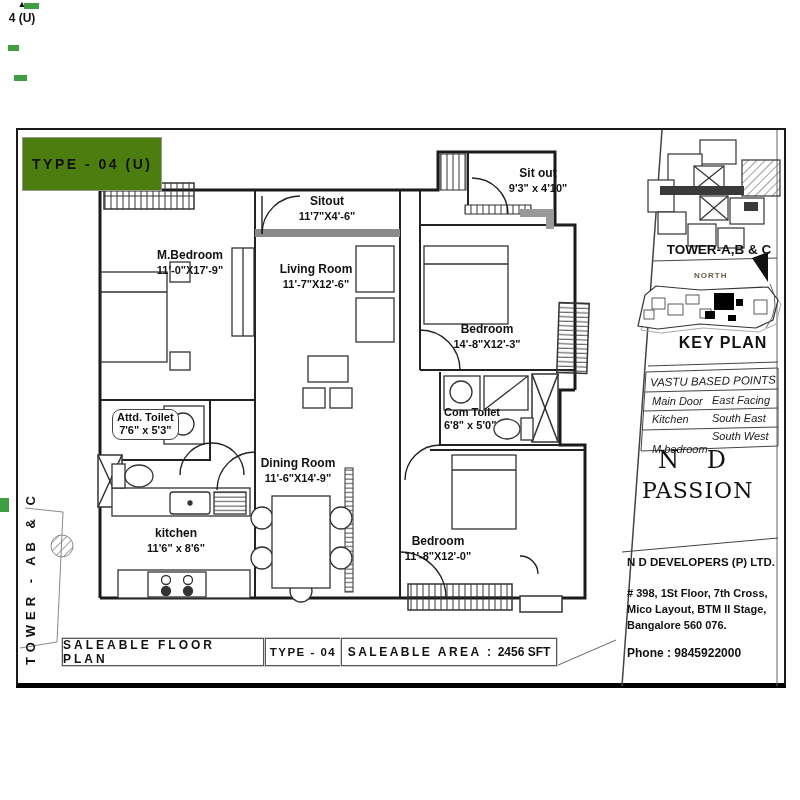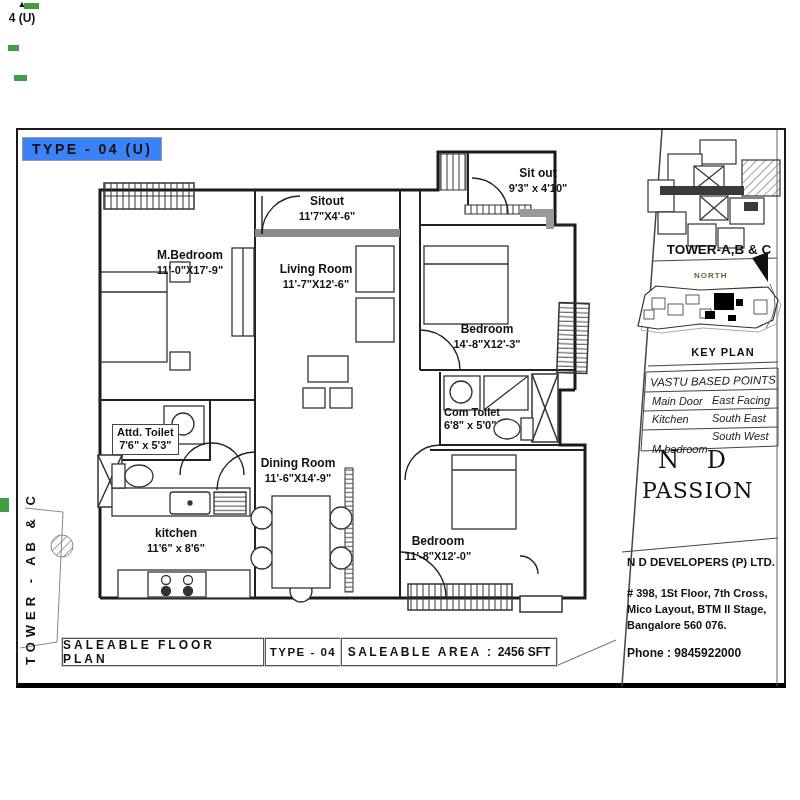--- a/index.html
+++ b/index.html
@@ -2,22 +2,22 @@
 <html><head>
 <meta charset="utf-8">
 <style>
   html,body{margin:0;padding:0;background:#fff;}
   #canvas{position:relative;width:800px;height:800px;background:#fff;overflow:hidden;
           font-family:"Liberation Sans",sans-serif;color:#111;}
   svg{position:absolute;left:0;top:0;z-index:1;}
   .frame{position:absolute;left:16px;top:128px;width:766px;height:553px;
          border:2px solid #1a1a1a;border-bottom:5px solid #000;z-index:0;background:#fff;}
   .txt{position:absolute;z-index:3;white-space:nowrap;}
-  .type-box{left:22px;top:137px;border:1px solid #9a9a9a;background:#3b82f6;
-            padding:3px 9px;font-weight:bold;font-size:14px;letter-spacing:2.5px;}
+  .type-box{left:22px;top:137px;border:1px solid #9a9a9a;background:#4d7c0f;
+            padding:18px 9px;font-weight:bold;font-size:14px;letter-spacing:2.5px;}
   .rlabel{position:absolute;z-index:3;text-align:center;font-weight:bold;font-size:12px;
           line-height:1.22;white-space:nowrap;transform:translateX(-50%);}
   .rlabel .sz{font-size:11px;}
   .rlabel.small{font-size:11px;}
   .boxed{border:1px solid #444;background:#fff;padding:1px 4px;transform:none;}
   .leftlab{transform:none;text-align:left;}
   .unit-marker{left:356px;top:592px;width:44px;text-align:center;z-index:3;}
   .unit-marker .tri{font-size:9px;line-height:8px;display:block;}
   .unit-marker .num{font-weight:bold;font-size:12px;}
   .tower-side{left:-75px;top:566px;width:220px;height:24px;transform:rotate(-90deg);
@@ -30,21 +30,21 @@
   #fbox1{left:62px;width:200px;}
   #fbox2{left:265px;width:74px;font-size:11.5px;}
   #fbox2 .sp{letter-spacing:1.5px;}
   #fbox3{left:341px;width:214px;}
   #fbox3 .sp{letter-spacing:2.5px;}
   #fbox3 .val{letter-spacing:0;margin-left:4px;}
   
   .sb-caption{font-weight:bold;}
   #tower-caption{left:660px;top:242px;width:118px;text-align:center;font-size:13.5px;}
   #north-label{left:694px;top:271px;font-size:8px;font-weight:bold;color:#6b5b45;letter-spacing:1px;}
-  #keyplan-caption{left:664px;top:334px;width:118px;text-align:center;font-size:11px;letter-spacing:1px;margin-top:12px;}
+  #keyplan-caption{left:664px;top:334px;width:118px;text-align:center;font-size:16px;letter-spacing:1px;}
   .vastu{font-style:italic;font-size:11px;color:#222;}
   #vastu-title{left:648px;top:375px;width:130px;text-align:center;font-size:11.5px;transform:rotate(-1.2deg);}
   .vastu-item{left:652px;}
   .vastu-val{left:712px;}
   #brand1{left:658px;top:446px;font-family:"DejaVu Serif",serif;font-size:24px;letter-spacing:10px;}
   #brand2{left:642px;top:478px;font-family:"DejaVu Serif",serif;font-size:22px;letter-spacing:1px;}
   .company{left:627px;top:556px;font-weight:bold;font-size:11.5px;}
   .addr{left:627px;font-weight:bold;font-size:11px;line-height:1;}
   #addr1{top:588px;} #addr2{top:604px;} #addr3{top:620px;}
   #phone{left:627px;top:646px;font-weight:bold;font-size:12px;}
@@ -258,21 +258,21 @@
     <span class="sz">9'3" x 4'10"</span>
   </div>
   <div class="rlabel" style="left:316px;top:262px;">
     <span>Living Room</span><br>
     <span class="sz">11'-7"X12'-6"</span>
   </div>
   <div class="rlabel" style="left:487px;top:322px;">
     <span>Bedroom</span><br>
     <span class="sz">14'-8"X12'-3"</span>
   </div>
-  <div class="rlabel small boxed" style="left:112px;top:424px;">
+  <div class="rlabel small boxed" style="left:112px;top:409px;border-radius:9px;">
     <span>Attd. Toilet</span><br>
     <span class="sz">7'6" x 5'3"</span>
   </div>
   <div class="rlabel small leftlab" style="left:444px;top:406px;">
     <span>Com Toilet</span><br>
     <span class="sz">6'8" x 5'0"</span>
   </div>
   <div class="rlabel" style="left:298px;top:456px;">
     <span>Dining Room</span><br>
     <span class="sz">11'-6"X14'-9"</span>

